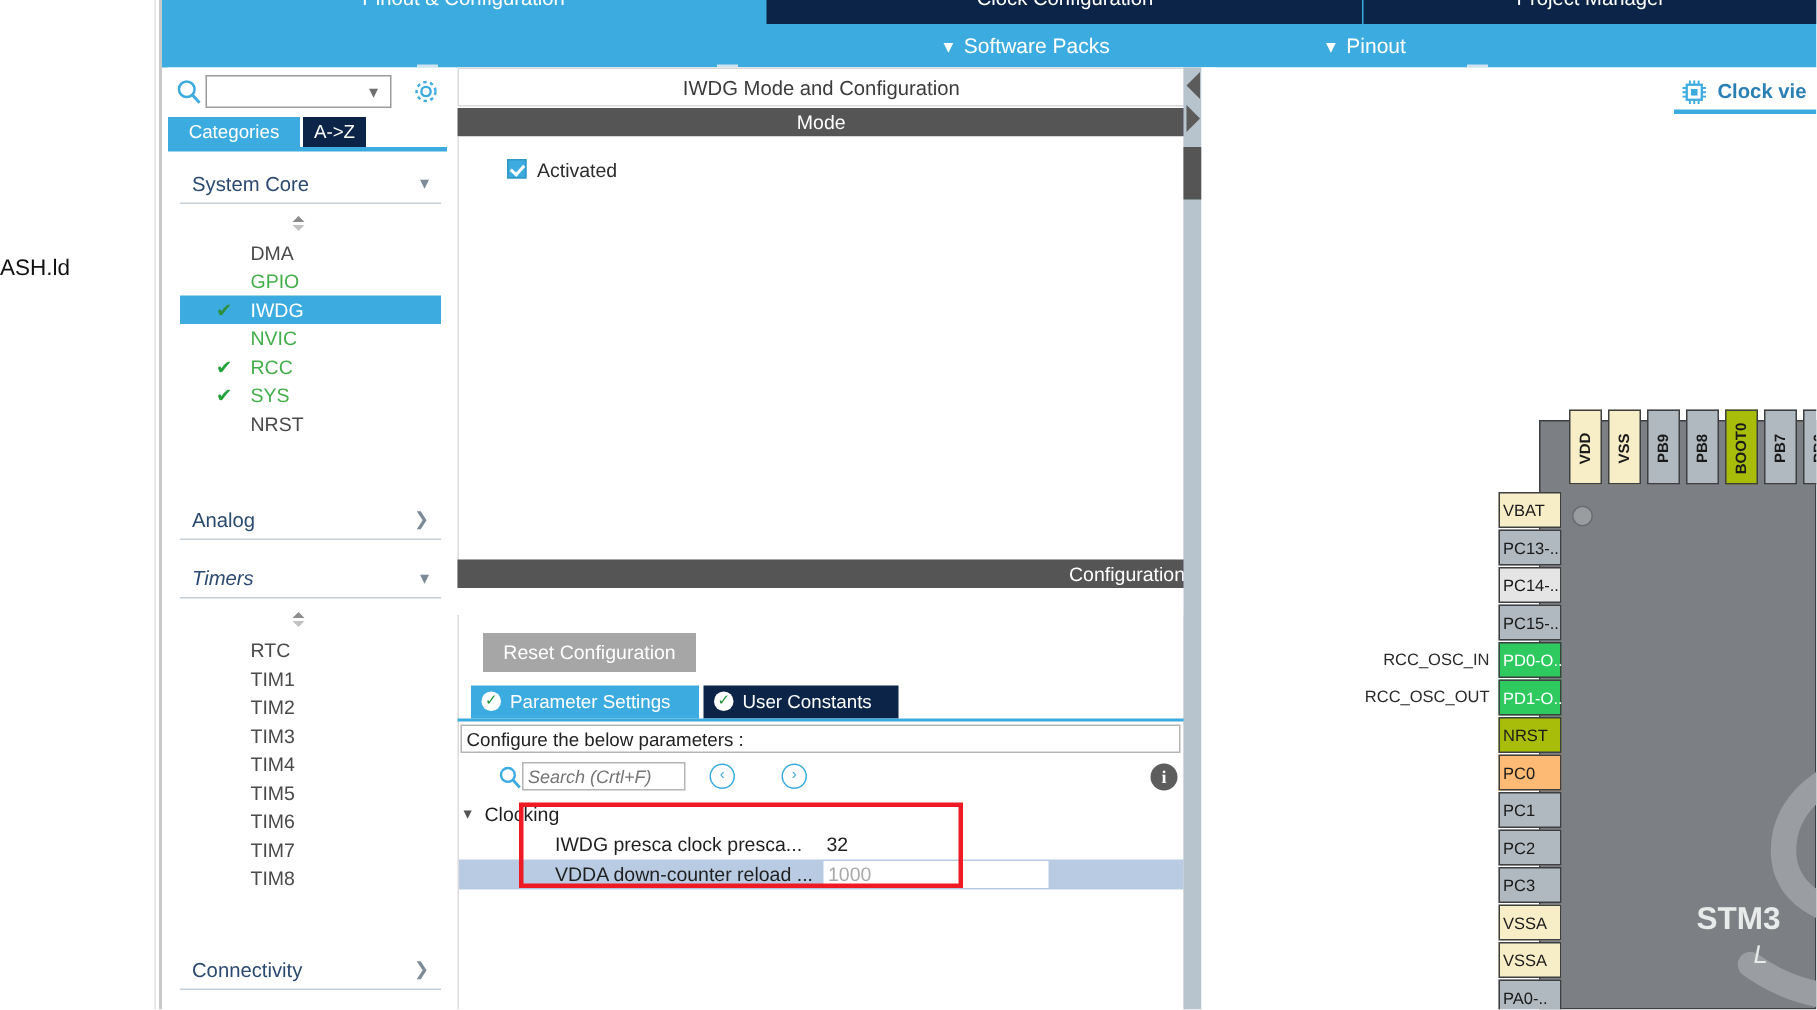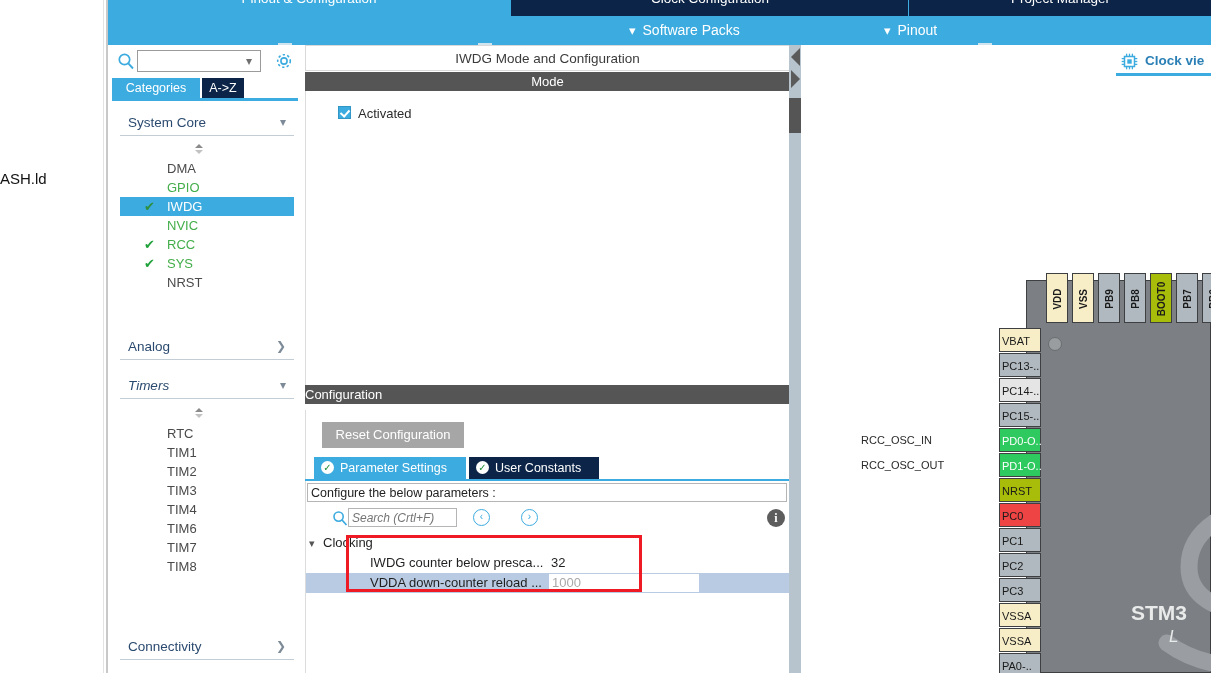--- a/index.html
+++ b/index.html
@@ -74,21 +74,21 @@
       background:#555555;color:#ffffff;font-size:13px;}
   #mode-body{position:absolute;left:0;top:46px;width:485px;height:300px;background:#ffffff;
       border-left:1px solid #dcdcdc;border-right:1px solid #dcdcdc;border-bottom:1px solid #dcdcdc;box-sizing:border-box;}
   #mode-activated-row{position:absolute;left:33px;top:60px;height:18px;line-height:18px;}
   .cbox{position:absolute;left:0;top:1px;width:13px;height:13px;background:#3cabdf;border:1px solid #2f96c6;
       box-sizing:border-box;}
   .cbox:after{content:"";position:absolute;left:3px;top:1px;width:4px;height:7px;
       border:solid #ffffff;border-width:0 2px 2px 0;transform:rotate(42deg);}
   #mode-activated-label{position:absolute;left:20px;top:0;font-size:13px;color:#2c2c2c;white-space:nowrap;}
 
-  #config-header{position:absolute;left:0;top:340px;width:485px;height:19px;line-height:19px;text-align:left;
+  #config-header{position:absolute;left:0;top:328px;width:485px;height:19px;line-height:19px;text-align:right;
       background:#555555;color:#ffffff;font-size:13px;}
   #config-body{position:absolute;left:0;top:365px;width:485px;height:263px;background:#ffffff;
       border-left:1px solid #dcdcdc;border-right:1px solid #dcdcdc;box-sizing:border-box;}
 
   #reset-config-button{position:absolute;left:17px;top:377px;width:142px;height:26px;line-height:26px;
       text-align:center;background:#a6a6a6;color:#ffffff;font-size:13px;}
 
   .conftab{position:absolute;top:412px;height:22px;line-height:22px;font-size:12.5px;color:#ffffff;
       padding-left:26px;box-sizing:border-box;}
   #conftab-param{left:9px;width:152px;background:#3cabdf;}
@@ -146,21 +146,21 @@
   #chip-name{position:absolute;left:330px;top:556px;color:#e9eaea;font-size:21px;font-weight:bold;white-space:nowrap;}
   #chip-sub{position:absolute;left:368px;top:582px;color:#e9eaea;font-size:17px;font-style:italic;white-space:nowrap;}
   #chip-logo{position:absolute;left:330px;top:440px;width:180px;height:190px;}
 
   .pin-top{position:absolute;top:228px;width:22px;height:50px;border:1px solid #3d3f41;box-sizing:border-box;}
   .pin-top .lbl{position:absolute;left:0;top:0;width:50px;height:22px;line-height:22px;
       transform:rotate(-90deg);transform-origin:0 0;translate:0 50px;
       text-align:center;font-size:10px;color:#1a1a1a;font-weight:bold;}
   .pin-left{position:absolute;left:198px;width:42px;height:24px;border:1px solid #3d3f41;box-sizing:border-box;}
   .pin-left .lbl{position:absolute;left:2px;top:0;height:24px;line-height:24px;font-size:11px;color:#1a1a1a;white-space:nowrap;}
-  .pin-sig{position:absolute;height:24px;line-height:24px;font-size:11px;color:#2a2a2a;white-space:nowrap;text-align:left;}
+  .pin-sig{position:absolute;height:24px;line-height:24px;font-size:11px;color:#2a2a2a;white-space:nowrap;text-align:right;}
 </style>
 </head>
 <body>
 
 <div class="root">
 
   <div id="topbar">
     <div class="maintab active" id="tab-pinout-config">Pinout &amp; Configuration</div>
     <div class="maintab inactive" id="tab-clock-config">Clock Configuration</div>
     <div class="maintab inactive" id="tab-project-manager">Project Manager</div>
@@ -247,20 +247,21 @@
         <polygon points="8,1 12,5 4,5" fill="#8b8b8b"></polygon>
         <polygon points="4,7 12,7 8,11" fill="#c2c2c2"></polygon>
       </svg>
     </div>
     <div class="item-list" id="list-timers" style="top:379px;">
         <div class="peri-item"><span>RTC</span></div>
         <div class="peri-item"><span>TIM1</span></div>
         <div class="peri-item"><span>TIM2</span></div>
         <div class="peri-item"><span>TIM3</span></div>
         <div class="peri-item"><span>TIM4</span></div>
+        <div class="peri-item"><span>TIM5</span></div>
         <div class="peri-item"><span>TIM6</span></div>
         <div class="peri-item"><span>TIM7</span></div>
         <div class="peri-item"><span>TIM8</span></div>
       </div>
 
     <div class="accordion-head" style="top:588px;">
       <span>Connectivity</span>
       <span class="arr">❯</span>
     </div>
   </div>
@@ -304,21 +305,21 @@
       <div id="param-info-icon">i</div>
     </div>
 
     <div id="param-tree">
       <div id="group-clocking">
         <span class="twisty">▾</span>
         <span>Clocking</span>
       </div>
       <div id="param-rows">
           <div class="param-row">
-            <span class="pname">IWDG counter below presca...</span>
+            <span class="pname">IWDG presca clock presca...</span>
             <span class="pval">32</span>
           </div>
           <div class="param-row selected">
             <span class="pname">VDDA down-counter reload ...</span>
             <span class="pval">1000</span>
           </div>
         </div>
     </div>
     <div id="redbox"></div>
   </div>
@@ -403,21 +404,21 @@
             <span class="lbl" style="color: rgb(255, 255, 255);">PD0-O..</span>
           </div>
           <div class="pin-sig" style="top: 383px; left: 60px; width: 132px;">RCC_OSC_IN</div>
           <div class="pin-left" style="top: 408px; background: rgb(46, 201, 95);">
             <span class="lbl" style="color: rgb(255, 255, 255);">PD1-O..</span>
           </div>
           <div class="pin-sig" style="top: 408px; left: 60px; width: 132px;">RCC_OSC_OUT</div>
           <div class="pin-left" style="top: 433px; background: rgb(168, 189, 9);">
             <span class="lbl">NRST</span>
           </div>
-          <div class="pin-left" style="top: 458px; background: #ef4444;">
+          <div class="pin-left" style="top: 458px; background: #fdba74;">
             <span class="lbl">PC0</span>
           </div>
           <div class="pin-left" style="top: 483px; background: rgb(176, 185, 191);">
             <span class="lbl">PC1</span>
           </div>
           <div class="pin-left" style="top: 508px; background: rgb(176, 185, 191); padding-left: 16px;">
             <span class="lbl">PC2</span>
           </div>
           <div class="pin-left" style="top: 533px; background: rgb(176, 185, 191);">
             <span class="lbl">PC3</span>

